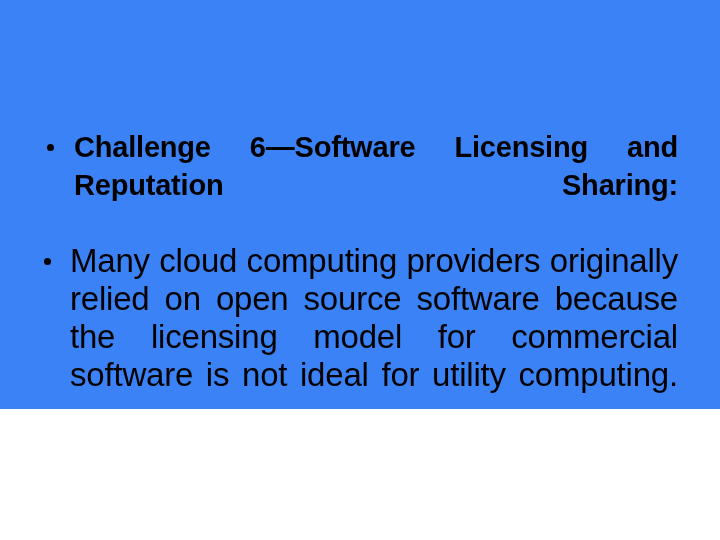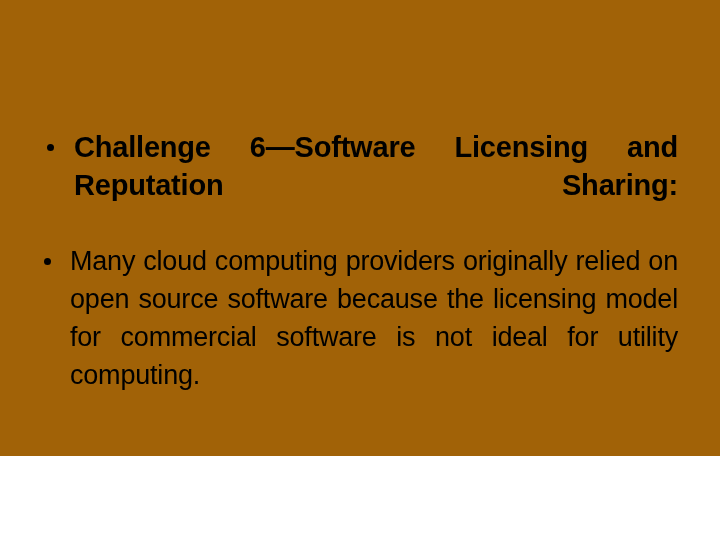--- a/index.html
+++ b/index.html
@@ -11,22 +11,22 @@
     width: 720px;
     height: 540px;
     background: #ffffff;
     font-family: "Liberation Sans", sans-serif;
     overflow: hidden;
   }
 
   .slide {
     position: relative;
     width: 720px;
-    height: 456px;
-    background: #a16207;
+    height: 409px;
+    background: #3b82f6;
     box-sizing: border-box;
   }
 
   .content-body {
     position: absolute;
     left: 30px;
     top: 128px;
     width: 648px;
   }
 
@@ -73,21 +73,21 @@
     letter-spacing: -0.2px;
   }
   li.item-heading > .bullet-marker {
     left: 17px;
     top: 16px;
   }
 
   
   li.item-body {
     font-weight: normal;
-    font-size: 27px;
+    font-size: 33px;
     line-height: 38px;
     padding-left: 40px;
     margin: 0;
     letter-spacing: -0.2px;
   }
   li.item-body > .bullet-marker {
     left: 14px;
     top: 16px;
   }
 

